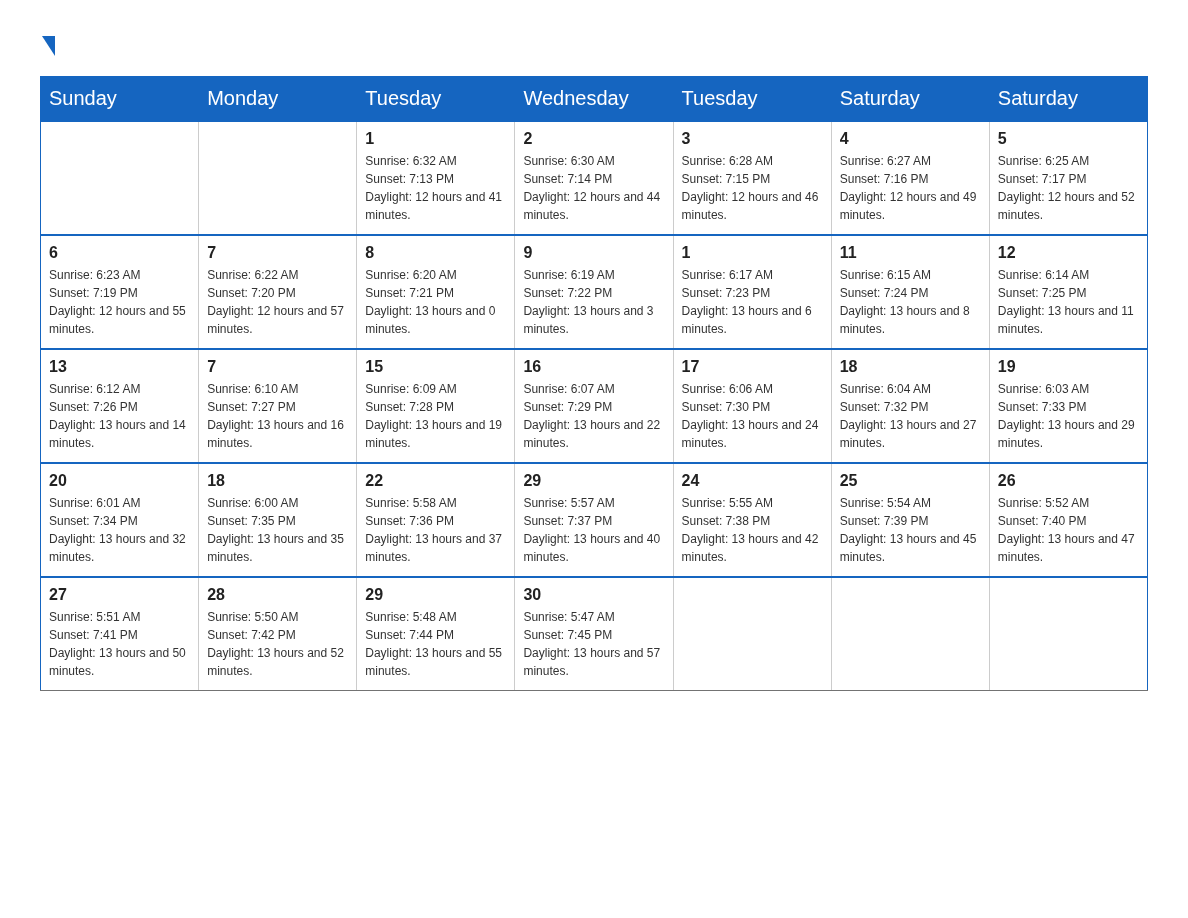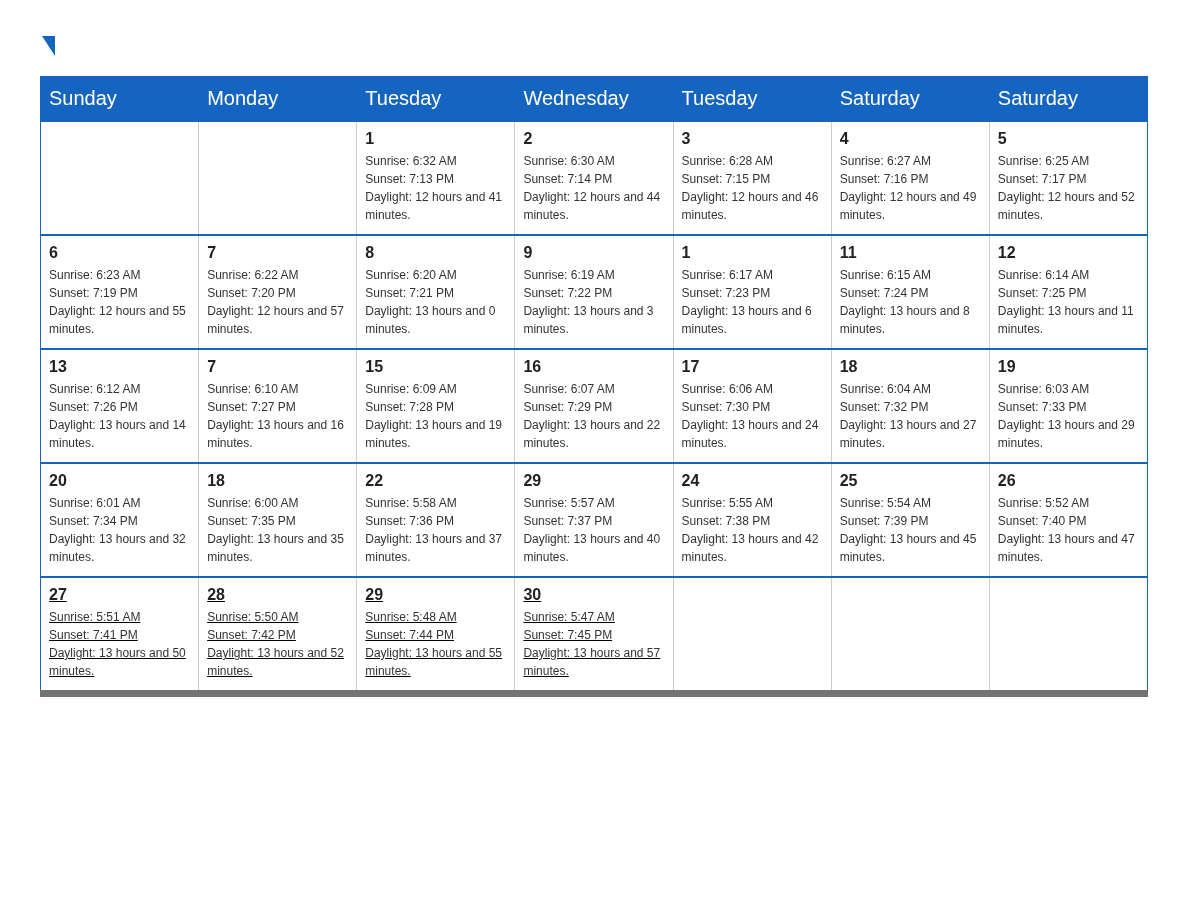--- a/index.html
+++ b/index.html
@@ -62,22 +62,21 @@
     td.empty {
       background: #fff;
     }
     tr td:first-child {
       border-left: 1px solid #1565c0;
     }
     tr td:last-child {
       border-right: 1px solid #1565c0;
     }
     tr:last-child td {
-      border-bottom: 7px solid #737373;
-      text-decoration: underline;
+      border-bottom: 1px solid #737373;
     }
     thead tr th {
       border-top: 1px solid #1565c0;
     }
     tbody tr:first-child td {
       border-top: 2px solid #1565c0;
     }
     tbody tr td {
       border-top: 1px solid #aaa;
     }

